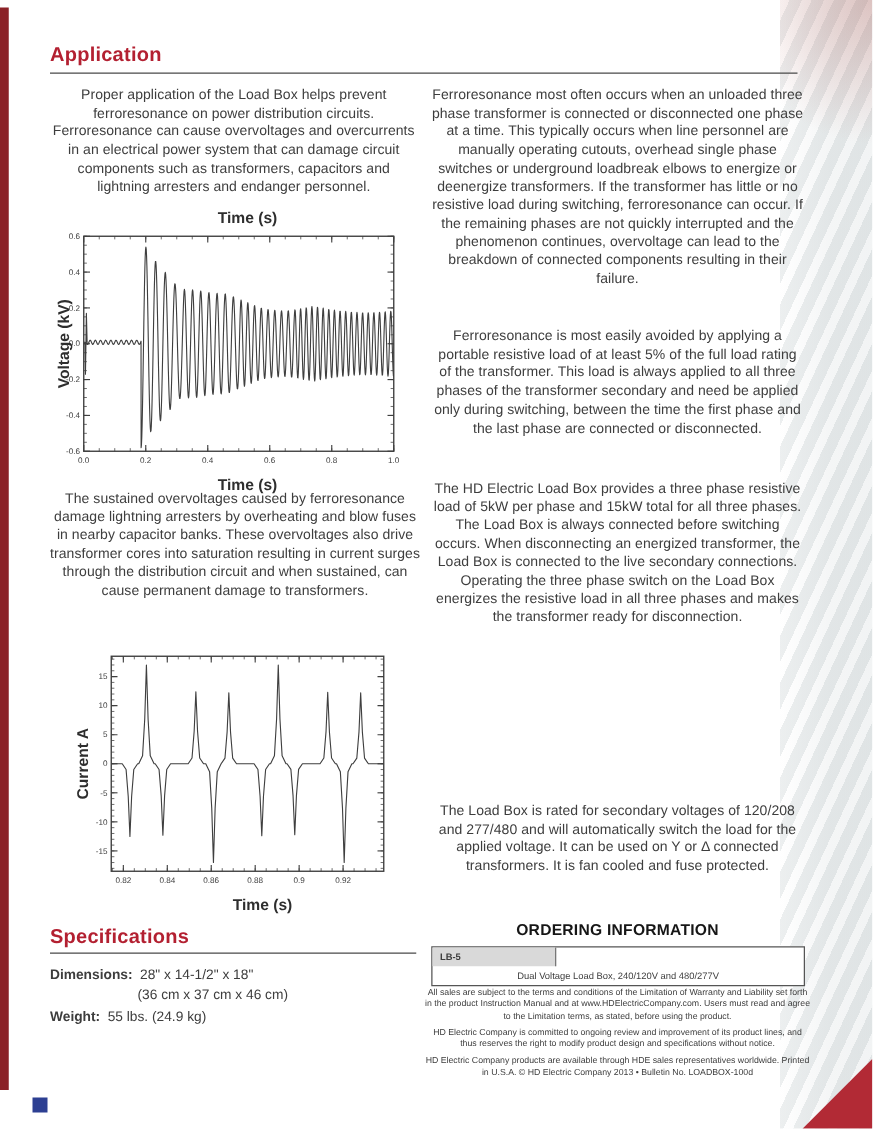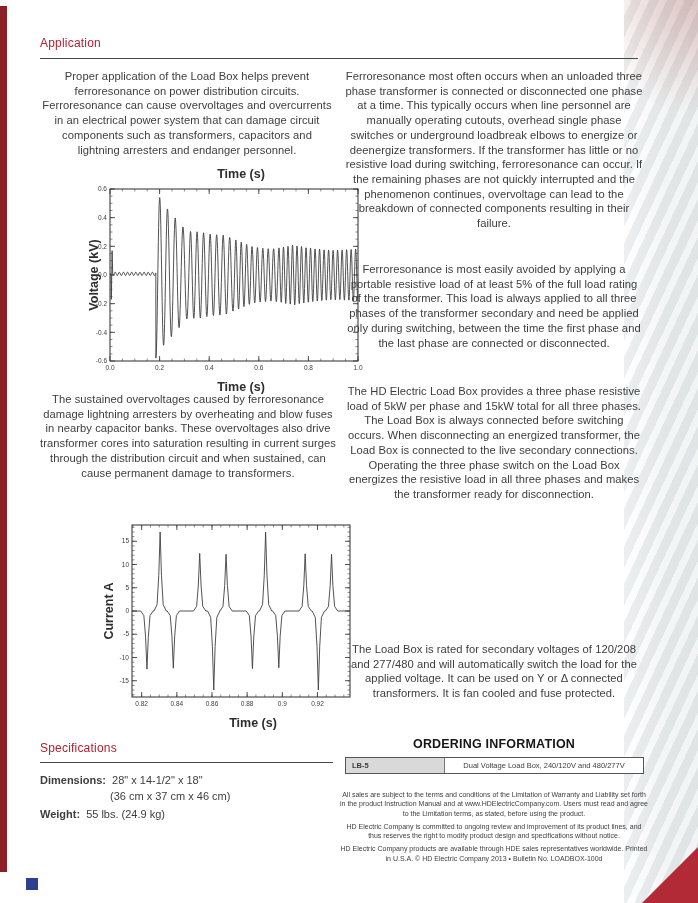--- a/index.html
+++ b/index.html
@@ -9,24 +9,24 @@
   .marble{position:absolute;top:0;right:0;width:74px;height:903px;
     background:
       radial-gradient(150px 160px at 100% 0%, rgba(172,84,76,0.30), rgba(172,84,76,0) 72%),
       repeating-linear-gradient(115deg, rgba(255,255,255,0.55) 0 7px, rgba(221,226,227,0.55) 7px 16px),
       linear-gradient(to right, rgba(236,238,239,0) 0%, #e7eaeb 55%, #e2e6e7 100%);}
   
   .leftbar{position:absolute;left:0;top:6px;width:7px;height:866px;background:#8b2127;}
   .bluesq{position:absolute;left:26px;top:878px;width:12px;height:12px;background:#2d3f92;}
   .wedge{position:absolute;right:0;bottom:0;width:0;height:0;
          border-left:56px solid transparent;border-bottom:56px solid #b22a35;}
-  .h-red{position:absolute;font-weight:normal;font-size:12px;color:var(--accent,#b32031);letter-spacing:0.2px;}
+  .h-red{position:absolute;font-weight:bold;font-size:16px;color:var(--accent,#b32031);letter-spacing:0.2px;}
   .rule{position:absolute;height:1px;background:#4a4a4a;}
   .para{position:absolute;font-size:11.2px;line-height:14.7px;letter-spacing:0.05px;text-align:center;}
-  .fig{position:absolute;width:292px;margin-left:43px;}
+  .fig{position:absolute;width:292px;}
   .fig-title{position:relative;width:292px;text-align:center;font-weight:bold;font-size:12.5px;color:#2e2e2e;height:16px;}
   .fig-xlabel{position:relative;width:292px;text-align:center;font-weight:bold;font-size:12.5px;color:#2e2e2e;height:16px;}
   .fig-ylabel{position:absolute;width:180px;height:14px;text-align:center;font-weight:bold;font-size:12.5px;color:#2e2e2e;
               transform:rotate(-90deg);}
   .spec-line{position:absolute;font-size:11px;line-height:14px;}
   .spec-label{font-weight:bold;margin-right:6px;margin-top:41px;}
   .ord-title{position:absolute;font-weight:bold;font-size:12.5px;color:#161616;text-align:center;letter-spacing:0.2px;}
   .ord-table{position:absolute;display:flex;border:1px solid #555;background:#fff;}
   .ord-model{width:86px;background:#d9d9d9;border-right:1px solid #777;font-weight:bold;
              font-size:7.5px;line-height:15px;padding:0 6px;}
@@ -371,21 +371,21 @@
   <div class="spec-line" style="left:40px;top:807px;">
     <span class="spec-label">Weight:</span><span>55 lbs. (24.9 kg)</span>
   </div>
 
   <div class="para" style="left:345px;top:69px;width:298px;">Ferroresonance most often occurs when an unloaded three phase transformer is connected or disconnected one phase at a time. This typically occurs when line personnel are manually operating cutouts, overhead single phase switches or underground loadbreak elbows to energize or deenergize transformers. If the transformer has little or no resistive load during switching, ferroresonance can occur. If the remaining phases are not quickly interrupted and the phenomenon continues, overvoltage can lead to the breakdown of connected components resulting in their failure.</div>
   <div class="para" style="left:345px;top:262px;width:298px;">Ferroresonance is most easily avoided by applying a portable resistive load of at least 5% of the full load rating of the transformer. This load is always applied to all three phases of the transformer secondary and need be applied only during switching, between the time the first phase and the last phase are connected or disconnected.</div>
   <div class="para" style="left:345px;top:384px;width:298px;">The HD Electric Load Box provides a three phase resistive load of 5kW per phase and 15kW total for all three phases. The Load Box is always connected before switching occurs. When disconnecting an energized transformer, the Load Box is connected to the live secondary connections. Operating the three phase switch on the Load Box energizes the resistive load in all three phases and makes the transformer ready for disconnection.</div>
   <div class="para" style="left:345px;top:642px;width:298px;">The Load Box is rated for secondary voltages of 120/208 and 277/480 and will automatically switch the load for the applied voltage. It can be used on Y or Δ connected transformers. It is fan cooled and fuse protected.</div>
 
   <div class="ord-title" style="left:345px;top:737px;width:298px;">ORDERING INFORMATION</div>
-  <div class="ord-table" style="left:345px;top:757px;width:297px;">
+  <div class="ord-table" style="left:345px;top:757px;width:297px;flex-direction:column;">
     <div class="ord-model">LB-5</div>
     <div class="ord-desc">Dual Voltage Load Box, 240/120V and 480/277V</div>
   </div>
 
   <div class="legal" style="left:340px;top:790px;width:308px;">
     <p>All sales are subject to the terms and conditions of the Limitation of Warranty and Liability set forth in the product Instruction Manual and at www.HDElectricCompany.com. Users must read and agree to the Limitation terms, as stated, before using the product.</p>
     <p>HD Electric Company is committed to ongoing review and improvement of its product lines, and thus reserves the right to modify product design and specifications without notice.</p>
     <p>HD Electric Company products are available through HDE sales representatives worldwide. Printed in U.S.A.  © HD Electric Company 2013 • Bulletin No. LOADBOX-100d</p>
   </div>
 

